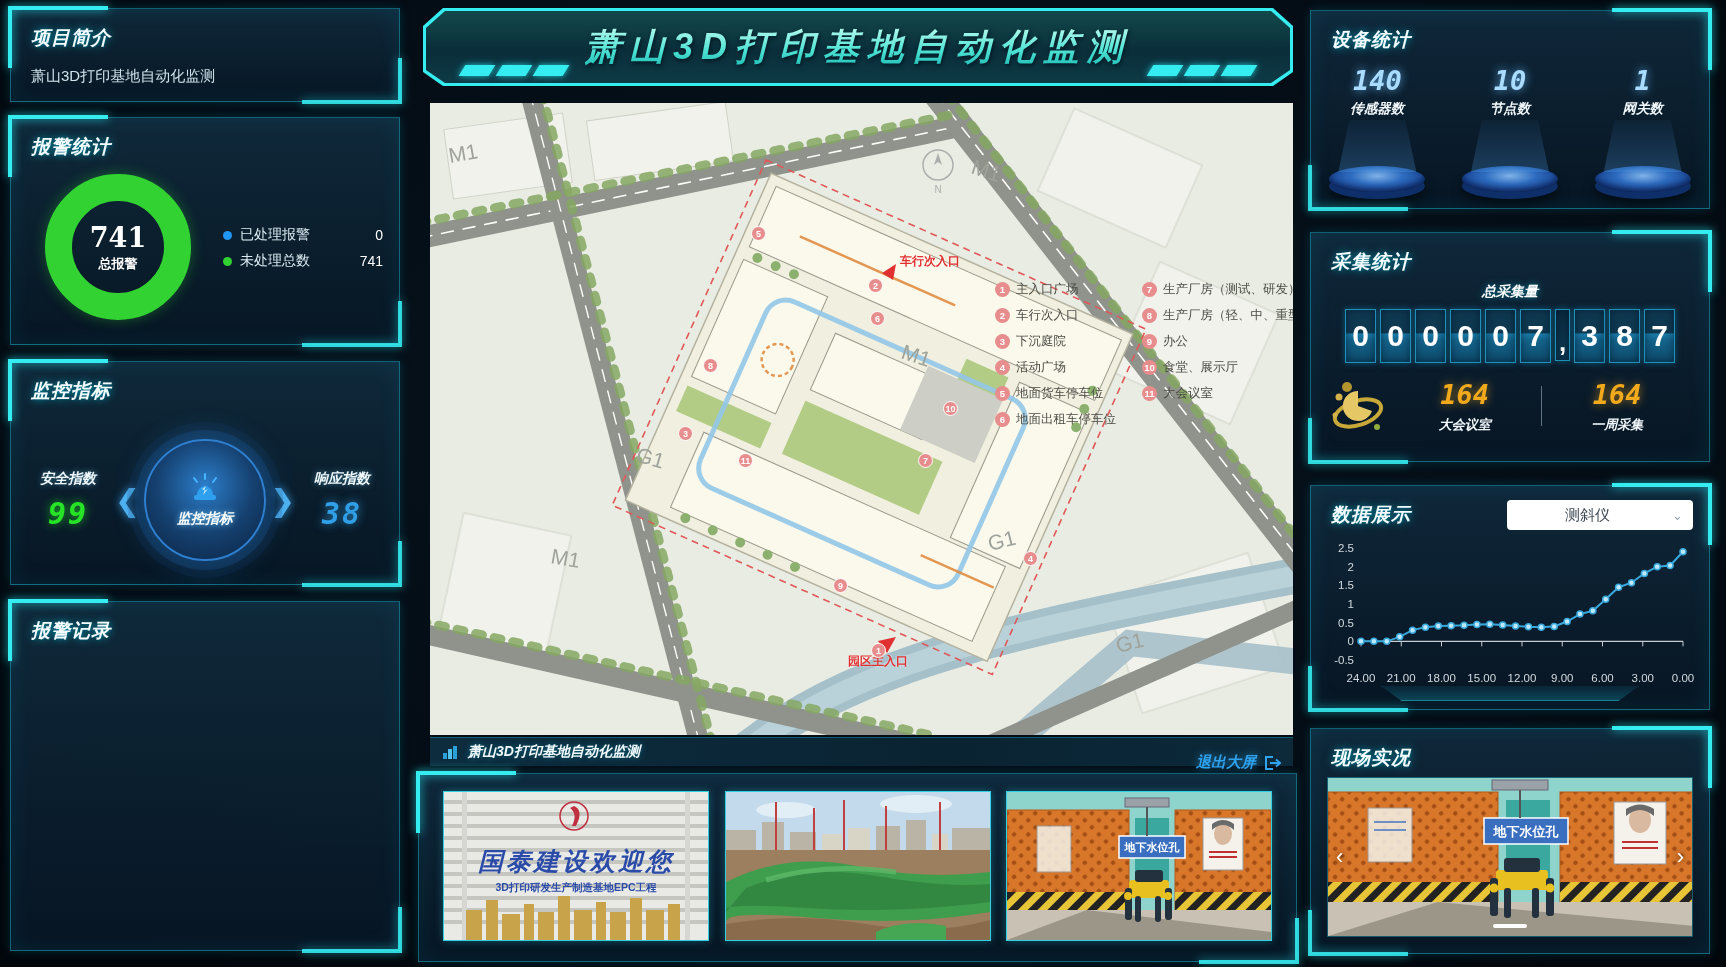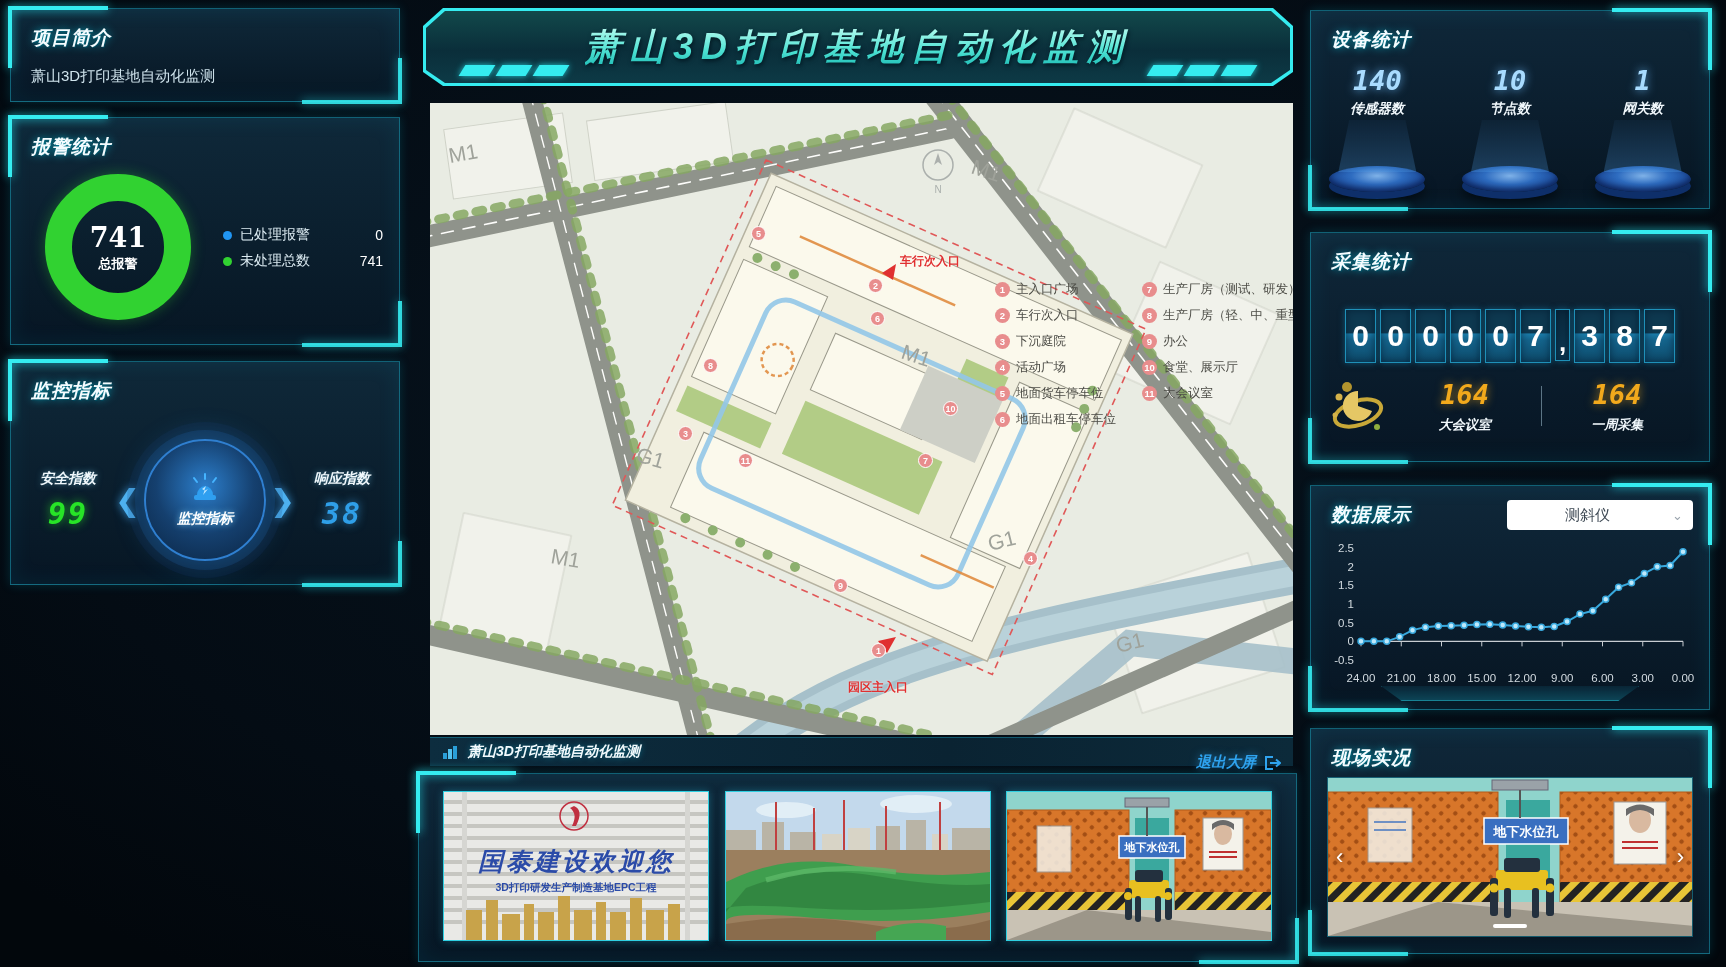--- a/index.html
+++ b/index.html
@@ -195,20 +195,23 @@
         <div class="badge-label">监控指标</div>
       </div>
       <div class="chev">❯</div>
       <div class="m-stat">
         <div class="lab">响应指数</div>
         <div class="val val-blue">38</div>
       </div>
     </div>
   </div>
 
+  <div class="panel" style="left:10px;top:601px;width:388px;height:348px;">
+    <div class="p-title">报警记录</div>
+  </div>
 
   <div class="banner">
     <div class="banner-inner">
       <div class="banner-title">萧山3D打印基地自动化监测</div>
       <div class="banner-deco deco-l">
           <span></span>
           <span></span>
           <span></span>
         </div>
       <div class="banner-deco deco-r">
@@ -303,21 +306,21 @@
         <text x="205" y="358" transform="rotate(16 205 358)">G1</text>
         <text x="560" y="448" transform="rotate(-14 560 448)">G1</text>
         <text x="688" y="550" transform="rotate(-14 688 550)">G1</text>
       </g>
 
       <path d="M452,170 l14,-9 -3,16 z" fill="#e03030"></path>
       <path d="M448,538 l18,-4 -9,16 z" fill="#e03030"></path>
     </svg>
 
     <div class="red-lab" style="left:470px;top:150px;">车行次入口</div>
-    <div class="red-lab" style="left:418px;top:576px;">园区主入口</div>
+    <div class="red-lab" style="left:418px;top:550px;">园区主入口</div>
 
     <div class="mk" style="left:441px;top:540px;">1</div>
     <div class="mk" style="left:438px;top:175px;">2</div>
     <div class="mk" style="left:248px;top:323px;">3</div>
     <div class="mk" style="left:593px;top:448px;">4</div>
     <div class="mk" style="left:321px;top:123px;">5</div>
     <div class="mk" style="left:440px;top:208px;">6</div>
     <div class="mk" style="left:488px;top:350px;">7</div>
     <div class="mk" style="left:273px;top:255px;">8</div>
     <div class="mk" style="left:403px;top:475px;">9</div>
@@ -537,20 +540,21 @@
         <div class="dev-val">1</div>
         <div class="dev-lab">网关数</div>
         <div class="beam"></div>
         <div class="podium"></div>
       </div>
     </div>
   </div>
 
   <div class="panel c-alt" style="left:1310px;top:232px;width:398px;height:228px;">
     <div class="p-title">采集统计</div>
+    <div class="collect-sub">总采集量</div>
     <div class="counter">
       <span class="digit">0</span>
       <span class="digit">0</span>
       <span class="digit">0</span>
       <span class="digit">0</span>
       <span class="digit">0</span>
       <span class="digit">7</span>
       <span class="digit comma">,</span>
       <span class="digit">3</span>
       <span class="digit">8</span>

